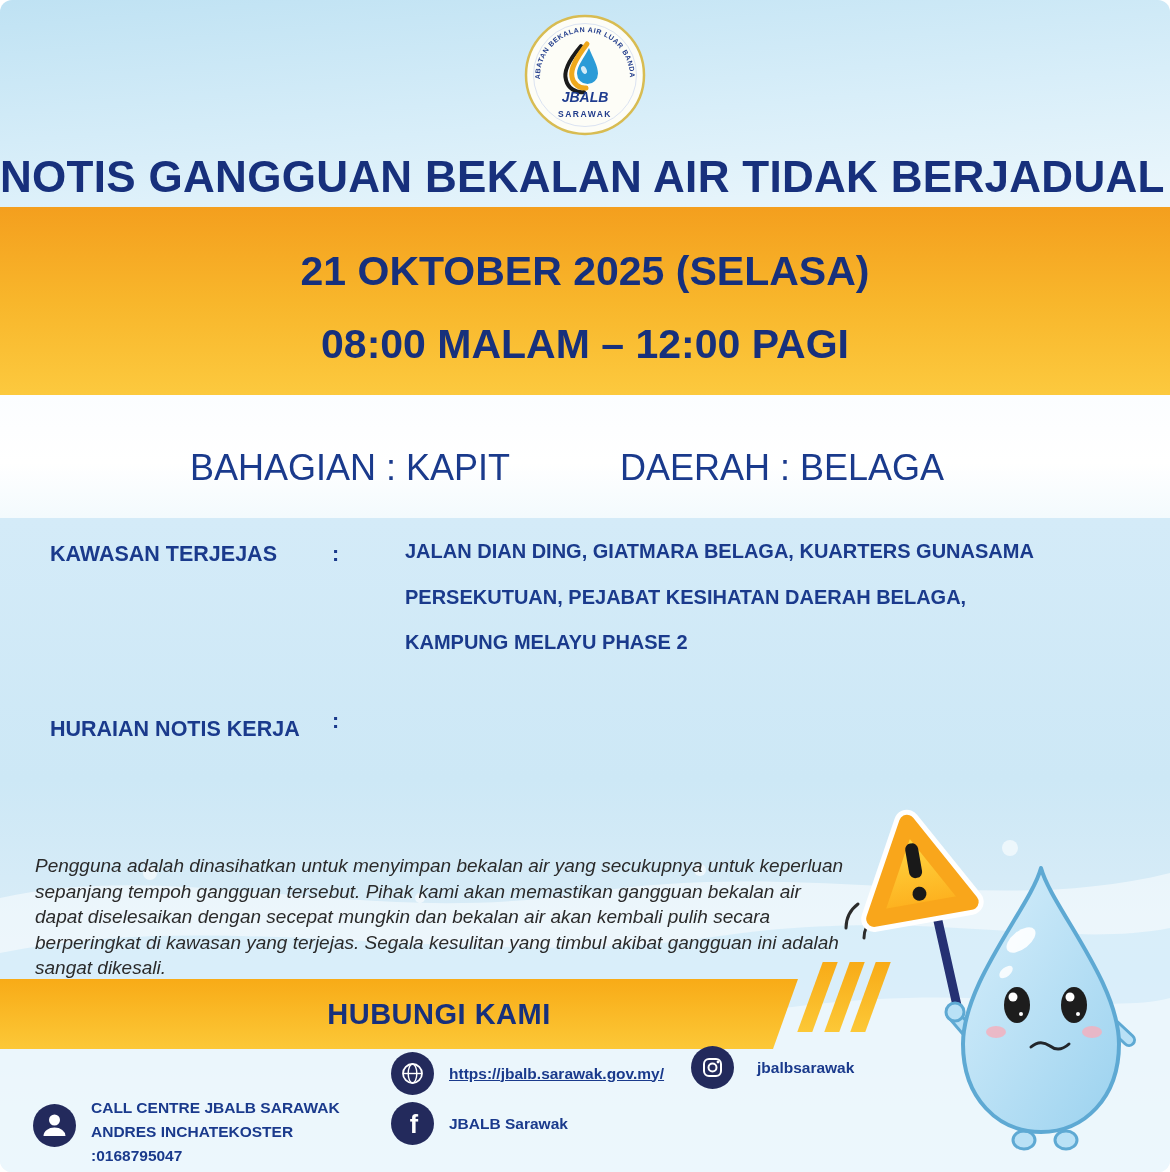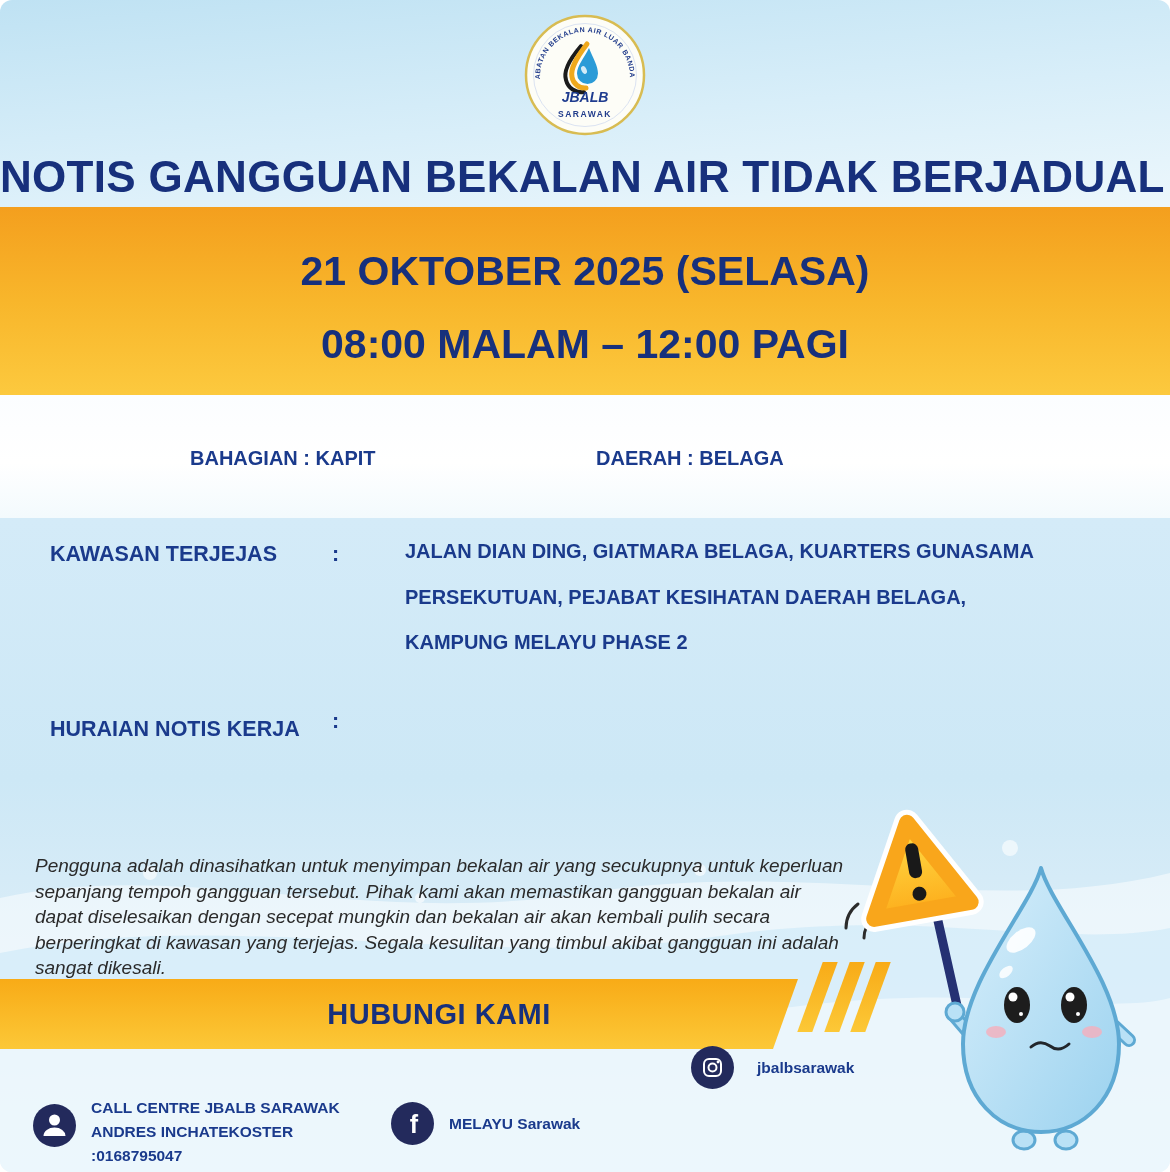--- a/index.html
+++ b/index.html
@@ -21,23 +21,23 @@
     background:linear-gradient(180deg,#d4ebf8 0%,#cde8f6 40%,#ddeef8 70%,#eef7fc 100%);}
   .waves{position:absolute;left:0;top:778px;width:1170px;height:394px;}
   
   .logo{position:absolute;left:50%;transform:translateX(-50%);top:13px;width:124px;height:124px;}
   .title{position:absolute;left:0;top:152px;width:100%;margin:0;text-align:left;
     font-size:44px;font-weight:bold;color:var(--navy-dark);letter-spacing:.3px;}
   .date-line{position:absolute;left:0;width:100%;text-align:center;
     font-size:41px;font-weight:bold;color:var(--navy-dark);}
   .date-1{top:248px;} .date-2{top:321px;}
   
-  .region{position:absolute;font-size:20px;font-weight:bold;color:var(--navy);}
+  .region{position:absolute;font-size:36px;font-weight:normal;color:var(--navy);}
   .region.bahagian{left:190px;top:447px;}
-  .region.daerah{left:596px;top:447px;}
+  .region.daerah{left:620px;top:447px;}
   
   .detail-label,.detail-colon{position:absolute;font-size:21.5px;font-weight:bold;color:var(--navy);}
   .detail-value{position:absolute;left:405px;width:655px;font-size:20px;font-weight:bold;
     color:var(--navy);line-height:2.28;}
   .l1{left:50px;top:542px;} .c1{left:332px;top:542px;} .v1{top:529px;}
   .l2{left:50px;top:697px;margin-top:20px;} .c2{left:332px;top:709px;} .v2{top:679px;}
   
   .advisory{position:absolute;left:35px;top:853px;width:815px;margin:0;
     font-size:19px;font-style:italic;color:#2a2a2a;line-height:25.5px;}
   
@@ -132,27 +132,36 @@
       <circle cx="21.5" cy="16" r="5.5" fill="#ffffff"></circle>
       <path d="M10.5 32 a11 8.5 0 0 1 22 0 Z" fill="#ffffff"></path>
     </svg>
     <div class="contact-text lines">
       <div>CALL CENTRE JBALB SARAWAK</div>
       <div>ANDRES INCHATEKOSTER</div>
       <div>:0168795047</div>
     </div>
   </div>
 
+  <div class="contact-item website">
+    <svg class="circle-icon" viewBox="0 0 43 43">
+      <circle cx="21.5" cy="21.5" r="21.5" fill="#232a5c"></circle>
+      <circle cx="21.5" cy="21.5" r="9.5" fill="none" stroke="#ffffff" stroke-width="1.8"></circle>
+      <ellipse cx="21.5" cy="21.5" rx="4.3" ry="9.5" fill="none" stroke="#ffffff" stroke-width="1.4"></ellipse>
+      <line x1="12" y1="21.5" x2="31" y2="21.5" stroke="#ffffff" stroke-width="1.4"></line>
+    </svg>
+    <div class="contact-text underlined">https://jbalb.sarawak.gov.my/</div>
+  </div>
 
   <div class="contact-item fb">
     <svg class="circle-icon" viewBox="0 0 43 43">
       <circle cx="21.5" cy="21.5" r="21.5" fill="#232a5c"></circle>
       <text x="23" y="31" text-anchor="middle" font-size="25" font-weight="bold" fill="#ffffff" font-family="Liberation Sans, sans-serif">f</text>
     </svg>
-    <div class="contact-text">MELAYU Sarawak</div>
+    <div class="contact-text">JBALB Sarawak</div>
   </div>
 
   <div class="contact-item ig">
     <svg class="circle-icon" viewBox="0 0 43 43">
       <circle cx="21.5" cy="21.5" r="21.5" fill="#232a5c"></circle>
       <rect x="13" y="13" width="17" height="17" rx="5" fill="none" stroke="#ffffff" stroke-width="2"></rect>
       <circle cx="21.5" cy="21.5" r="4" fill="none" stroke="#ffffff" stroke-width="2"></circle>
       <circle cx="27" cy="16" r="1.4" fill="#ffffff"></circle>
     </svg>
     <div class="contact-text">jbalbsarawak</div>

